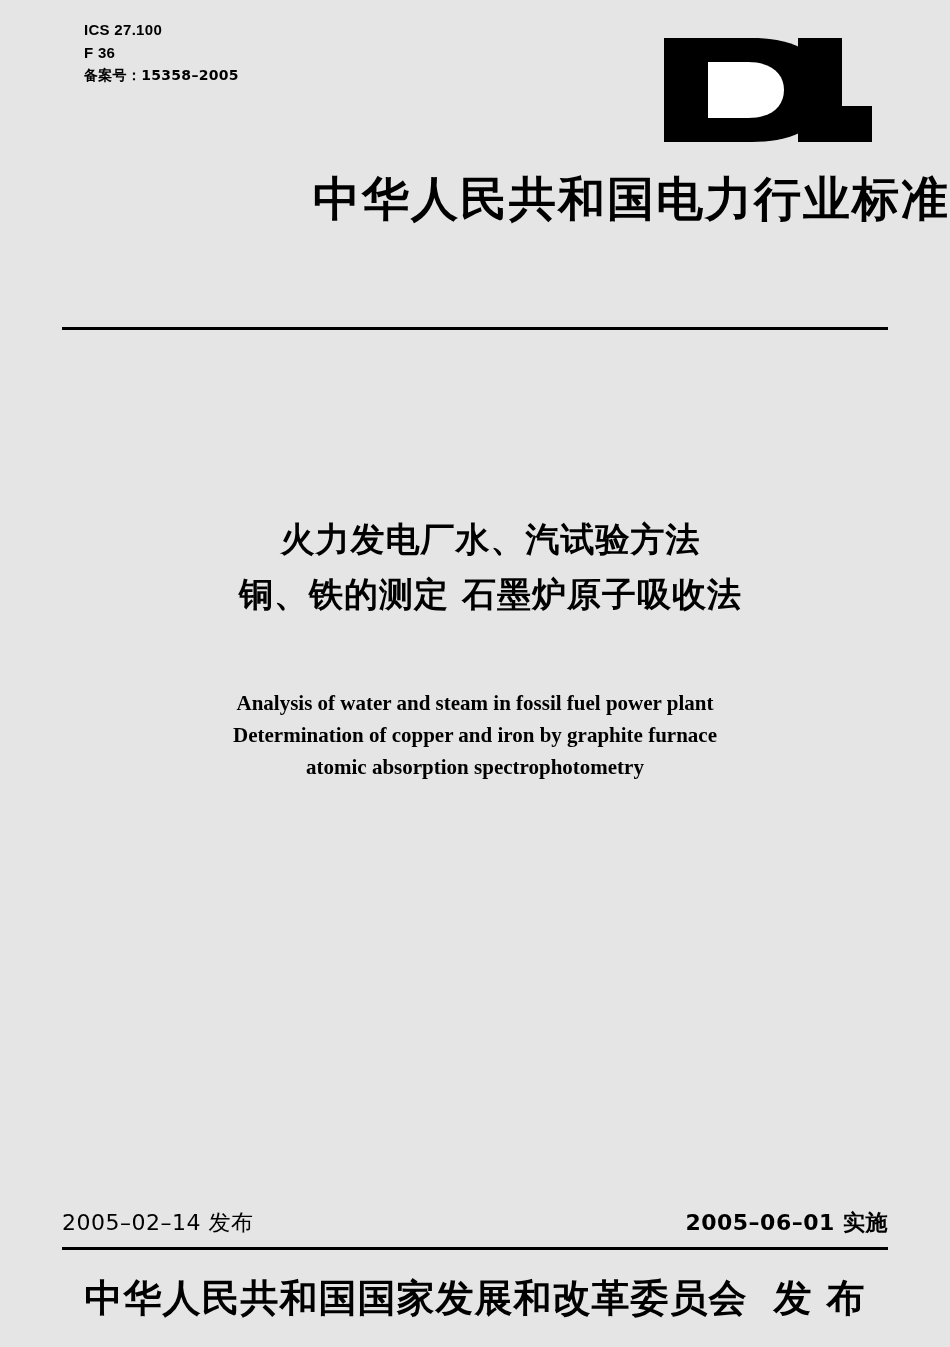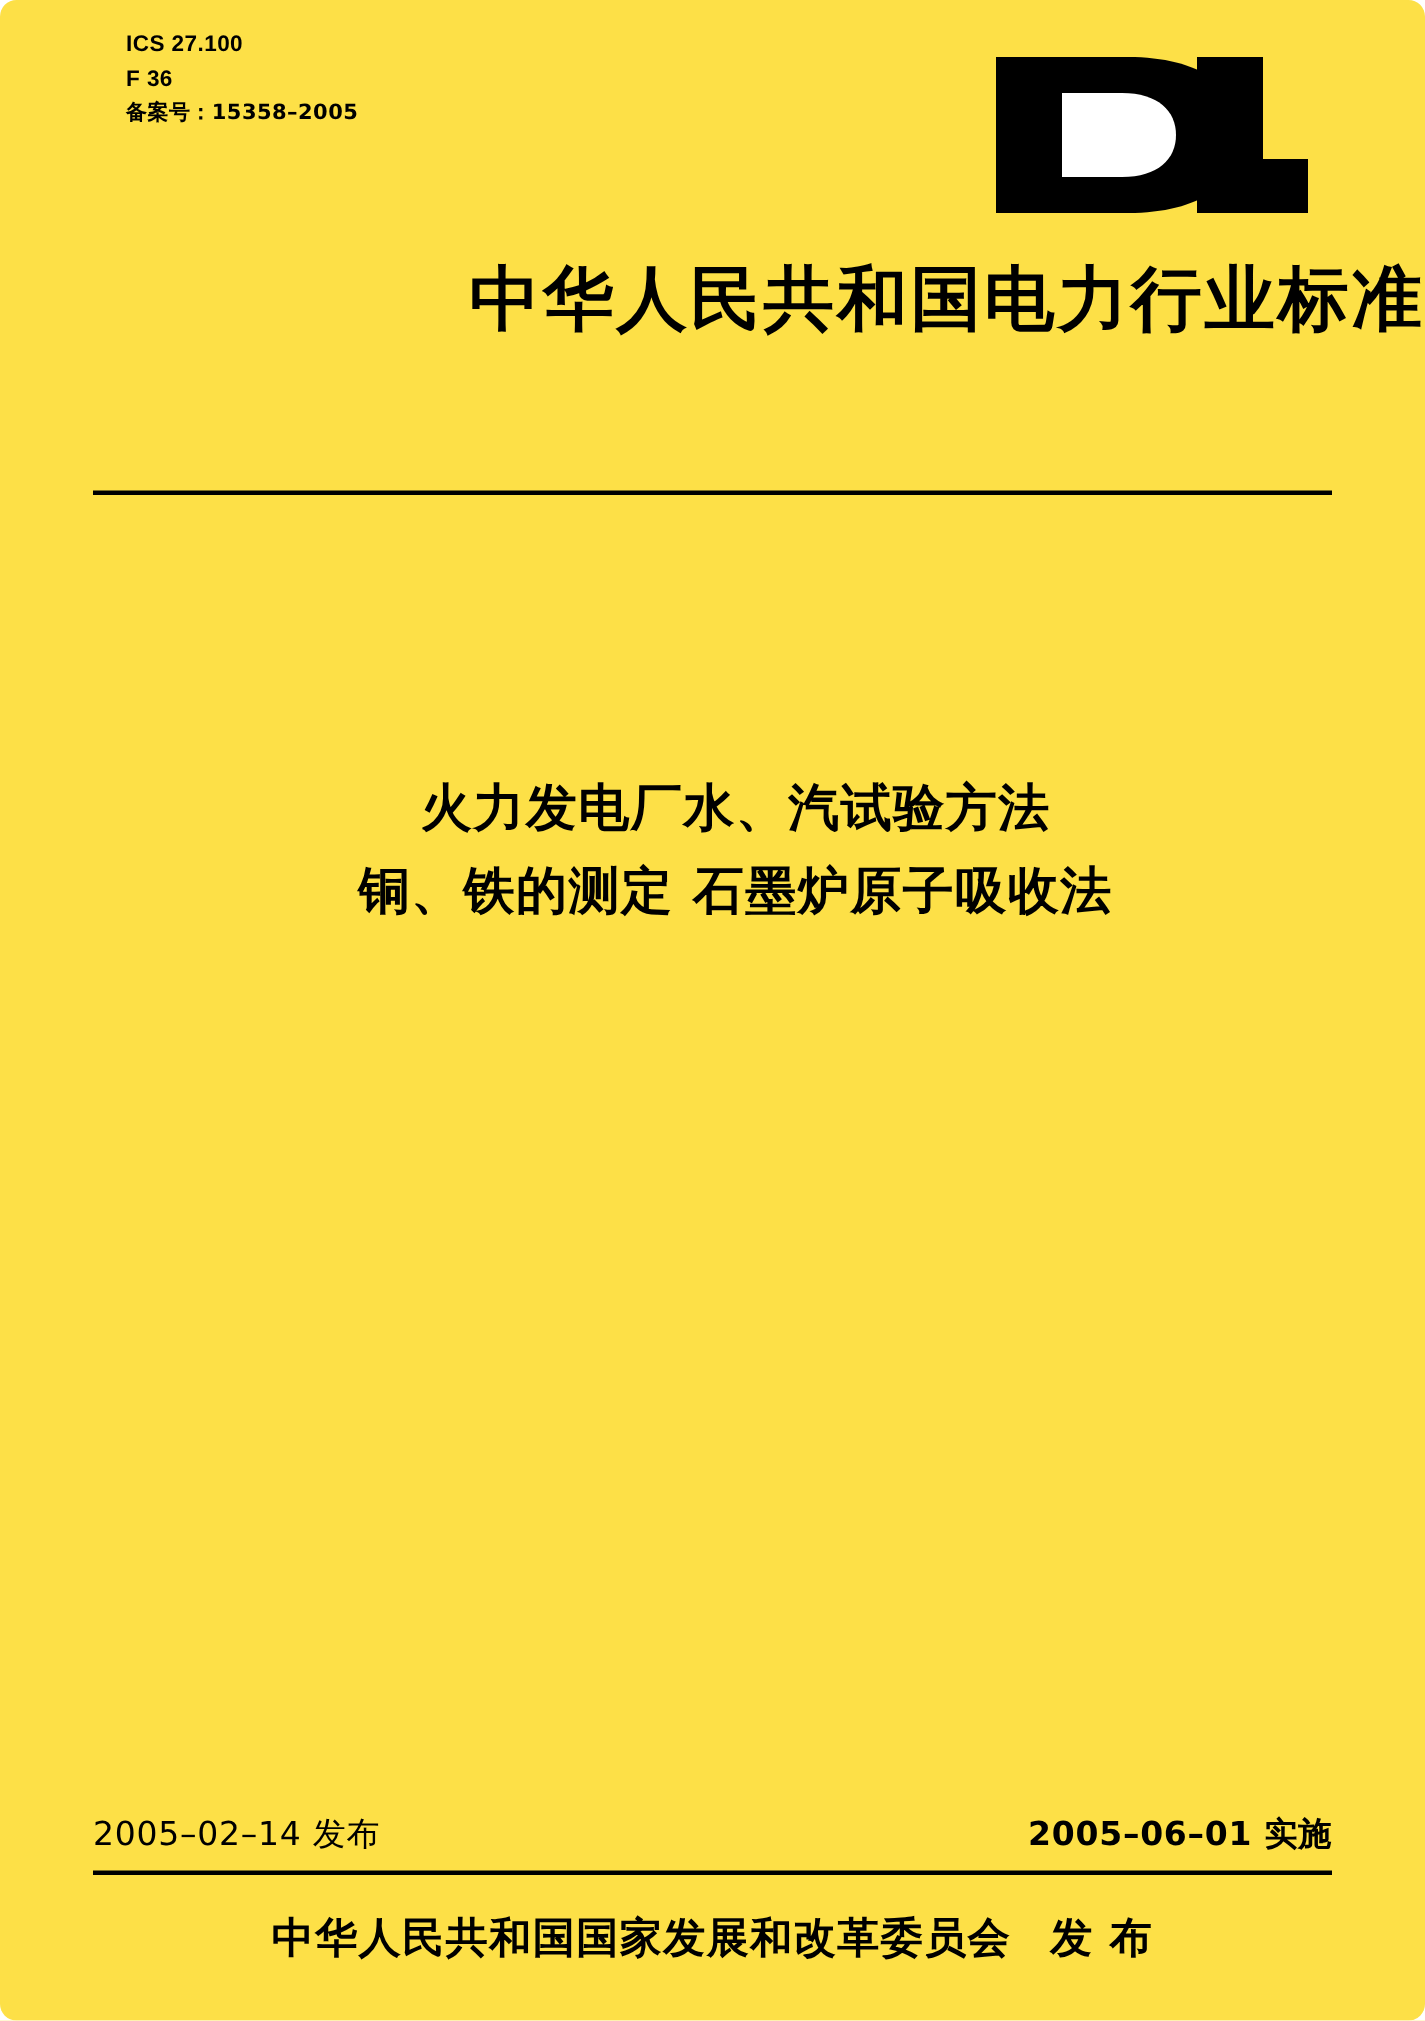--- a/index.html
+++ b/index.html
@@ -4,25 +4,24 @@
 <style>
   html, body {
     margin: 0;
     padding: 0;
     background: #ffffff;
   }
   .page {
     position: relative;
     width: 950px;
     height: 1347px;
-    background: #fde047;
+    background: #e5e5e5;
     font-family: "Liberation Serif", serif;
     color: #000000;
     overflow: hidden;
-    border-radius: 11px;
   }
 
   
   .codes {
     position: absolute;
     left: 84px;
     top: 18px;
     font-family: "Liberation Sans", sans-serif;
     font-weight: bold;
     font-size: 15px;
@@ -141,21 +140,21 @@
 
   
   .publisher {
     position: absolute;
     left: 0;
     right: 0;
     top: 1273px;
     text-align: center;
     font-family: "DejaVu Sans", sans-serif;
     font-weight: bold;
-    font-size: 28px;
+    font-size: 38px;
     letter-spacing: 1px;
     white-space: nowrap;
   }
   .publisher .sp { display: inline-block; width: 26px; }
 </style>
 </head>
 <body>
 
 <div class="page">
 
@@ -178,20 +177,25 @@
   <div class="std-header">中华人民共和国电力行业标准</div>
 
 
   <div class="rule-top"></div>
 
   <div class="title-cn">
     <div>火力发电厂水、汽试验方法</div>
     <div>铜、铁的测定    石墨炉原子吸收法</div>
   </div>
 
+  <div class="title-en">
+    <div>Analysis of water and steam in fossil fuel power plant</div>
+    <div>Determination of copper and iron by graphite furnace</div>
+    <div>atomic absorption spectrophotometry</div>
+  </div>
 
   <div class="date-issue">2005–02–14 发布</div>
   <div class="date-effect">2005–06–01 实施</div>
 
   <div class="rule-bottom"></div>
 
   <div class="publisher">
     <span>中华人民共和国国家发展和改革委员会</span><span class="sp"></span><span>发 布</span>
   </div>
 

